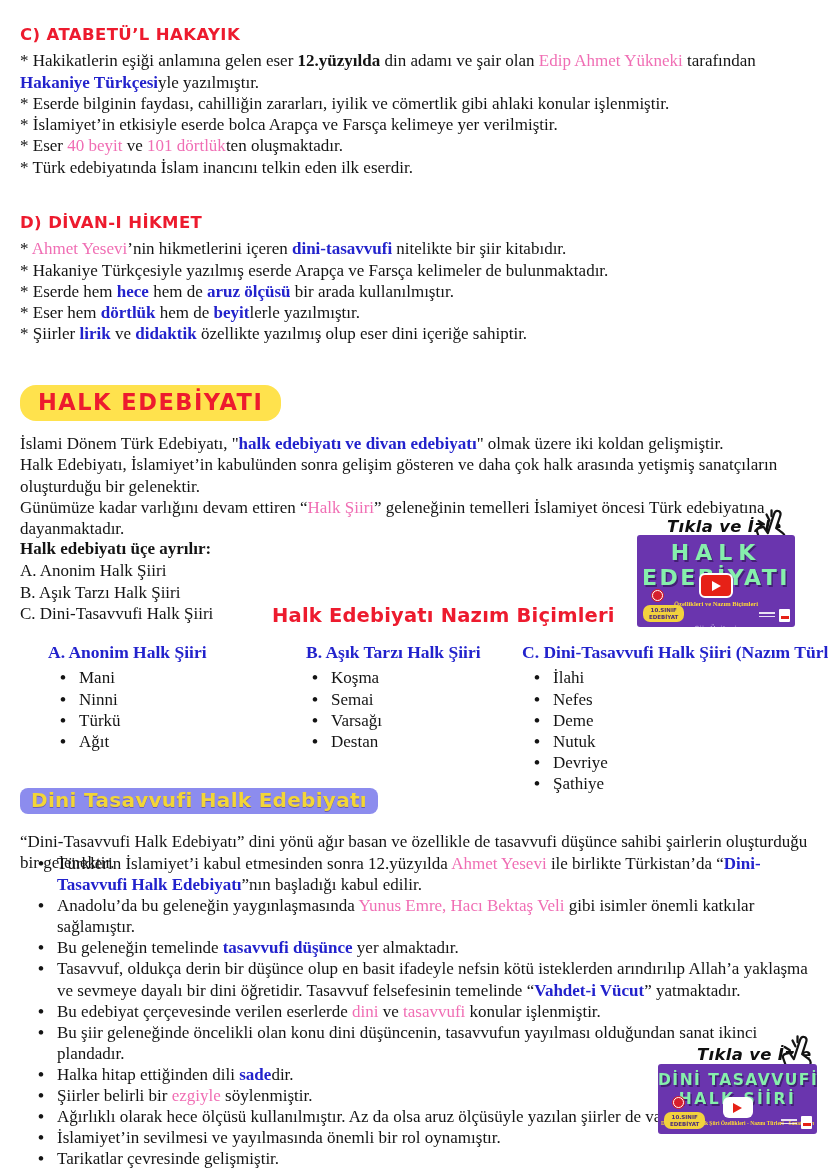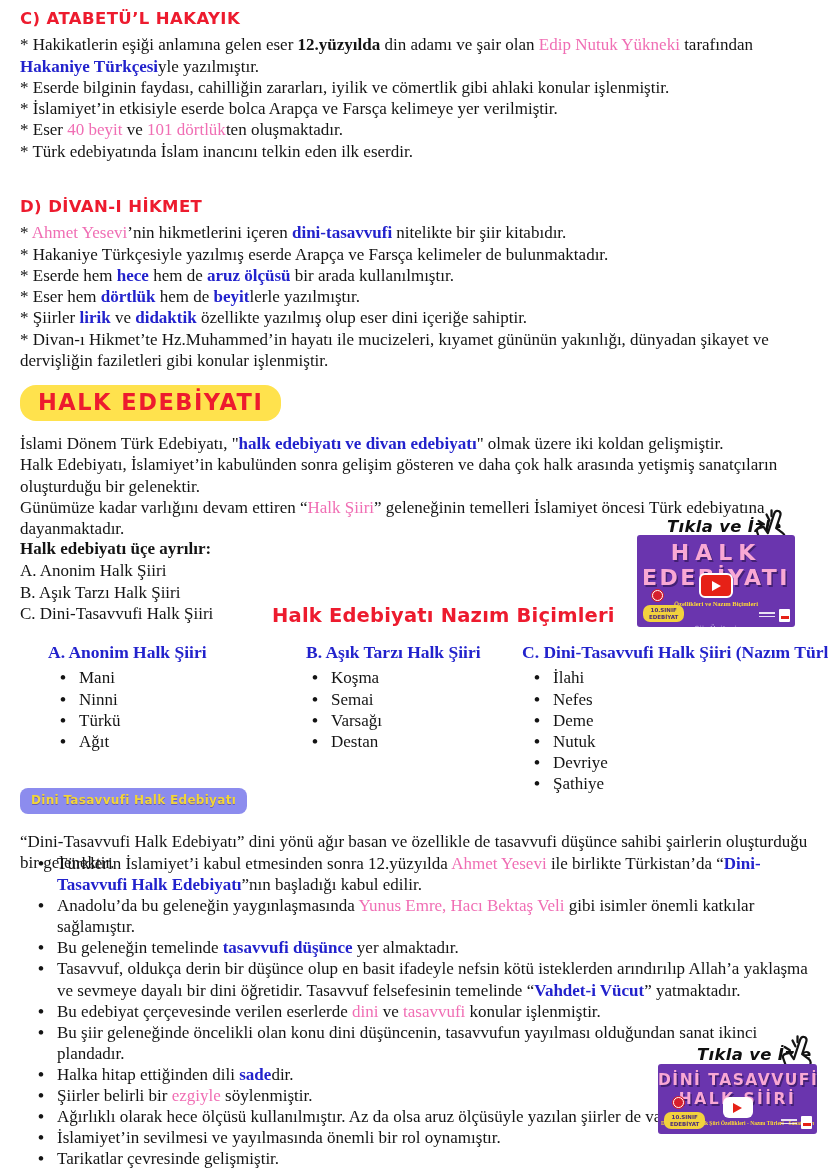--- a/index.html
+++ b/index.html
@@ -17,42 +17,42 @@
   .page{
     position:relative; width:828px; height:1171px; overflow:hidden;
     background:#ffffff; color:var(--ink);
     font-family:"Liberation Serif","DejaVu Serif",serif;
     font-size:17px; line-height:21.3px;
   }
   .abs{position:absolute;}
   .h-red{
     font-family:"DejaVu Sans","Liberation Sans",sans-serif;
     font-weight:800; color:var(--red); font-size:16.5px; letter-spacing:.4px;
-    margin:0 0 5px 0;
+    margin:16px 0 5px 0;
   }
   .line{margin:0;}
   .s-n{}
   .s-b{font-weight:bold;}
   .s-bl{color:var(--blue); font-weight:bold;}
   .s-p{color:var(--pink);}
 
   
   .banner-halk{
     display:inline-block; background:var(--banner-yellow);
     border-radius:16px; padding:6px 18px 7px 18px;
     font-family:"DejaVu Sans","Liberation Sans",sans-serif;
     font-weight:800; font-size:22.5px; letter-spacing:1.5px; color:var(--red);
     line-height:23px;
   }
   
   .banner-dini{
     display:inline-block; background:var(--periwinkle);
     border-radius:8px; padding:4px 11px 5px 11px;
     font-family:"DejaVu Sans","Liberation Sans",sans-serif;
-    font-weight:800; font-size:12px; letter-spacing:.3px; color:var(--banner-text-yellow);
+    font-weight:800; font-size:20px; letter-spacing:.3px; color:var(--banner-text-yellow);
     text-shadow:0 1px 0 rgba(80,60,150,.6);
     line-height:17px;
   }
   .nazim-heading{
     font-family:"DejaVu Sans","Liberation Sans",sans-serif;
     font-weight:800; font-size:19.5px; color:var(--red); letter-spacing:.2px;
   }
   .division-title{font-weight:bold;}
   .division .line{line-height:21.8px;}
 
@@ -78,21 +78,21 @@
     white-space:nowrap;
   }
   .hand{position:absolute; width:44px; height:44px;}
   .tbox{
     position:absolute; left:0; width:100%;
     background:var(--thumb-purple); border-radius:3px;
     text-align:center; overflow:hidden;
   }
   .t-title{
     font-family:"DejaVu Sans","Liberation Sans",sans-serif;
-    font-weight:800; color:#f9a8d4;
+    font-weight:800; color:#86efac;
     text-shadow:1.5px 2px 0 rgba(35,15,70,.55);
     white-space:nowrap;
   }
   .playbtn{
     position:absolute; width:30px; height:21px; border-radius:6px;
     left:50%; transform:translateX(-50%);
     display:flex; align-items:center; justify-content:center;
   }
   .playbtn.red-btn{background:#e62117; border:2px solid #ffffff;}
   .playbtn.white-btn{background:#ffffff;}
@@ -142,37 +142,36 @@
   #thumb2 .hand{left:118px; top:2px;}
 </style>
 </head>
 <body>
 
 <div class="page">
 
   <section class="abs" style="left:20px; top:8px; width:794px;">
     <h2 class="h-red">C) ATABETÜ’L HAKAYIK</h2>
     <div>
-        <div class="line"><span class="s-n">* Hakikatlerin eşiği anlamına gelen eser </span><span class="s-b">12.yüzyılda</span><span class="s-n"> din adamı ve şair olan </span><span class="s-p">Edip Nutuk Yükneki</span><span class="s-n"> tarafından </span><span class="s-bl">Hakaniye Türkçesi</span><span class="s-n">yle yazılmıştır.</span></div>
+        <div class="line"><span class="s-n">* Hakikatlerin eşiği anlamına gelen eser </span><span class="s-b">12.yüzyılda</span><span class="s-n"> din adamı ve şair olan </span><span class="s-p">Edip Ahmet Yükneki</span><span class="s-n"> tarafından </span><span class="s-bl">Hakaniye Türkçesi</span><span class="s-n">yle yazılmıştır.</span></div>
         <div class="line"><span class="s-n">* Eserde bilginin faydası, cahilliğin zararları, iyilik ve cömertlik gibi ahlaki konular işlenmiştir.</span></div>
         <div class="line"><span class="s-n">* İslamiyet’in etkisiyle eserde bolca Arapça ve Farsça kelimeye yer verilmiştir.</span></div>
         <div class="line"><span class="s-n">* Eser </span><span class="s-p">40 beyit</span><span class="s-n"> ve </span><span class="s-p">101 dörtlük</span><span class="s-n">ten oluşmaktadır.</span></div>
         <div class="line"><span class="s-n">* Türk edebiyatında İslam inancını telkin eden ilk eserdir.</span></div>
       </div>
   </section>
 
   <section class="abs" style="left:20px; top:196px; width:794px;">
     <h2 class="h-red">D) DİVAN-I HİKMET</h2>
     <div>
         <div class="line"><span class="s-n">* </span><span class="s-p">Ahmet Yesevi</span><span class="s-n">’nin hikmetlerini içeren </span><span class="s-bl">dini-tasavvufi</span><span class="s-n"> nitelikte bir şiir kitabıdır.</span></div>
         <div class="line"><span class="s-n">* Hakaniye Türkçesiyle yazılmış eserde Arapça ve Farsça kelimeler de bulunmaktadır.</span></div>
         <div class="line"><span class="s-n">* Eserde hem </span><span class="s-bl">hece</span><span class="s-n"> hem de </span><span class="s-bl">aruz ölçüsü</span><span class="s-n"> bir arada kullanılmıştır.</span></div>
         <div class="line"><span class="s-n">* Eser hem </span><span class="s-bl">dörtlük</span><span class="s-n"> hem de </span><span class="s-bl">beyit</span><span class="s-n">lerle yazılmıştır.</span></div>
         <div class="line"><span class="s-n">* Şiirler </span><span class="s-bl">lirik</span><span class="s-n"> ve </span><span class="s-bl">didaktik</span><span class="s-n"> özellikte yazılmış olup eser dini içeriğe sahiptir.</span></div>
-        <div class="line"><span class="s-n">* Divan-ı Hikmet’te Hz.Muhammed’in hayatı ile mucizeleri, kıyamet gününün yakınlığı, dünyadan şikayet ve dervişliğin faziletleri gibi konular işlenmiştir.</span></div>
       </div>
   </section>
 
   <div class="abs" style="left:20px; top:385px;">
     <span class="banner-halk">HALK EDEBİYATI</span>
   </div>
 
   <section class="abs" style="left:20px; top:433px; width:796px;">
     <div>
         <div class="line"><span class="s-n">İslami Dönem Türk Edebiyatı, "</span><span class="s-bl">halk edebiyatı ve divan edebiyatı</span><span class="s-n">" olmak üzere iki koldan gelişmiştir.</span></div>

